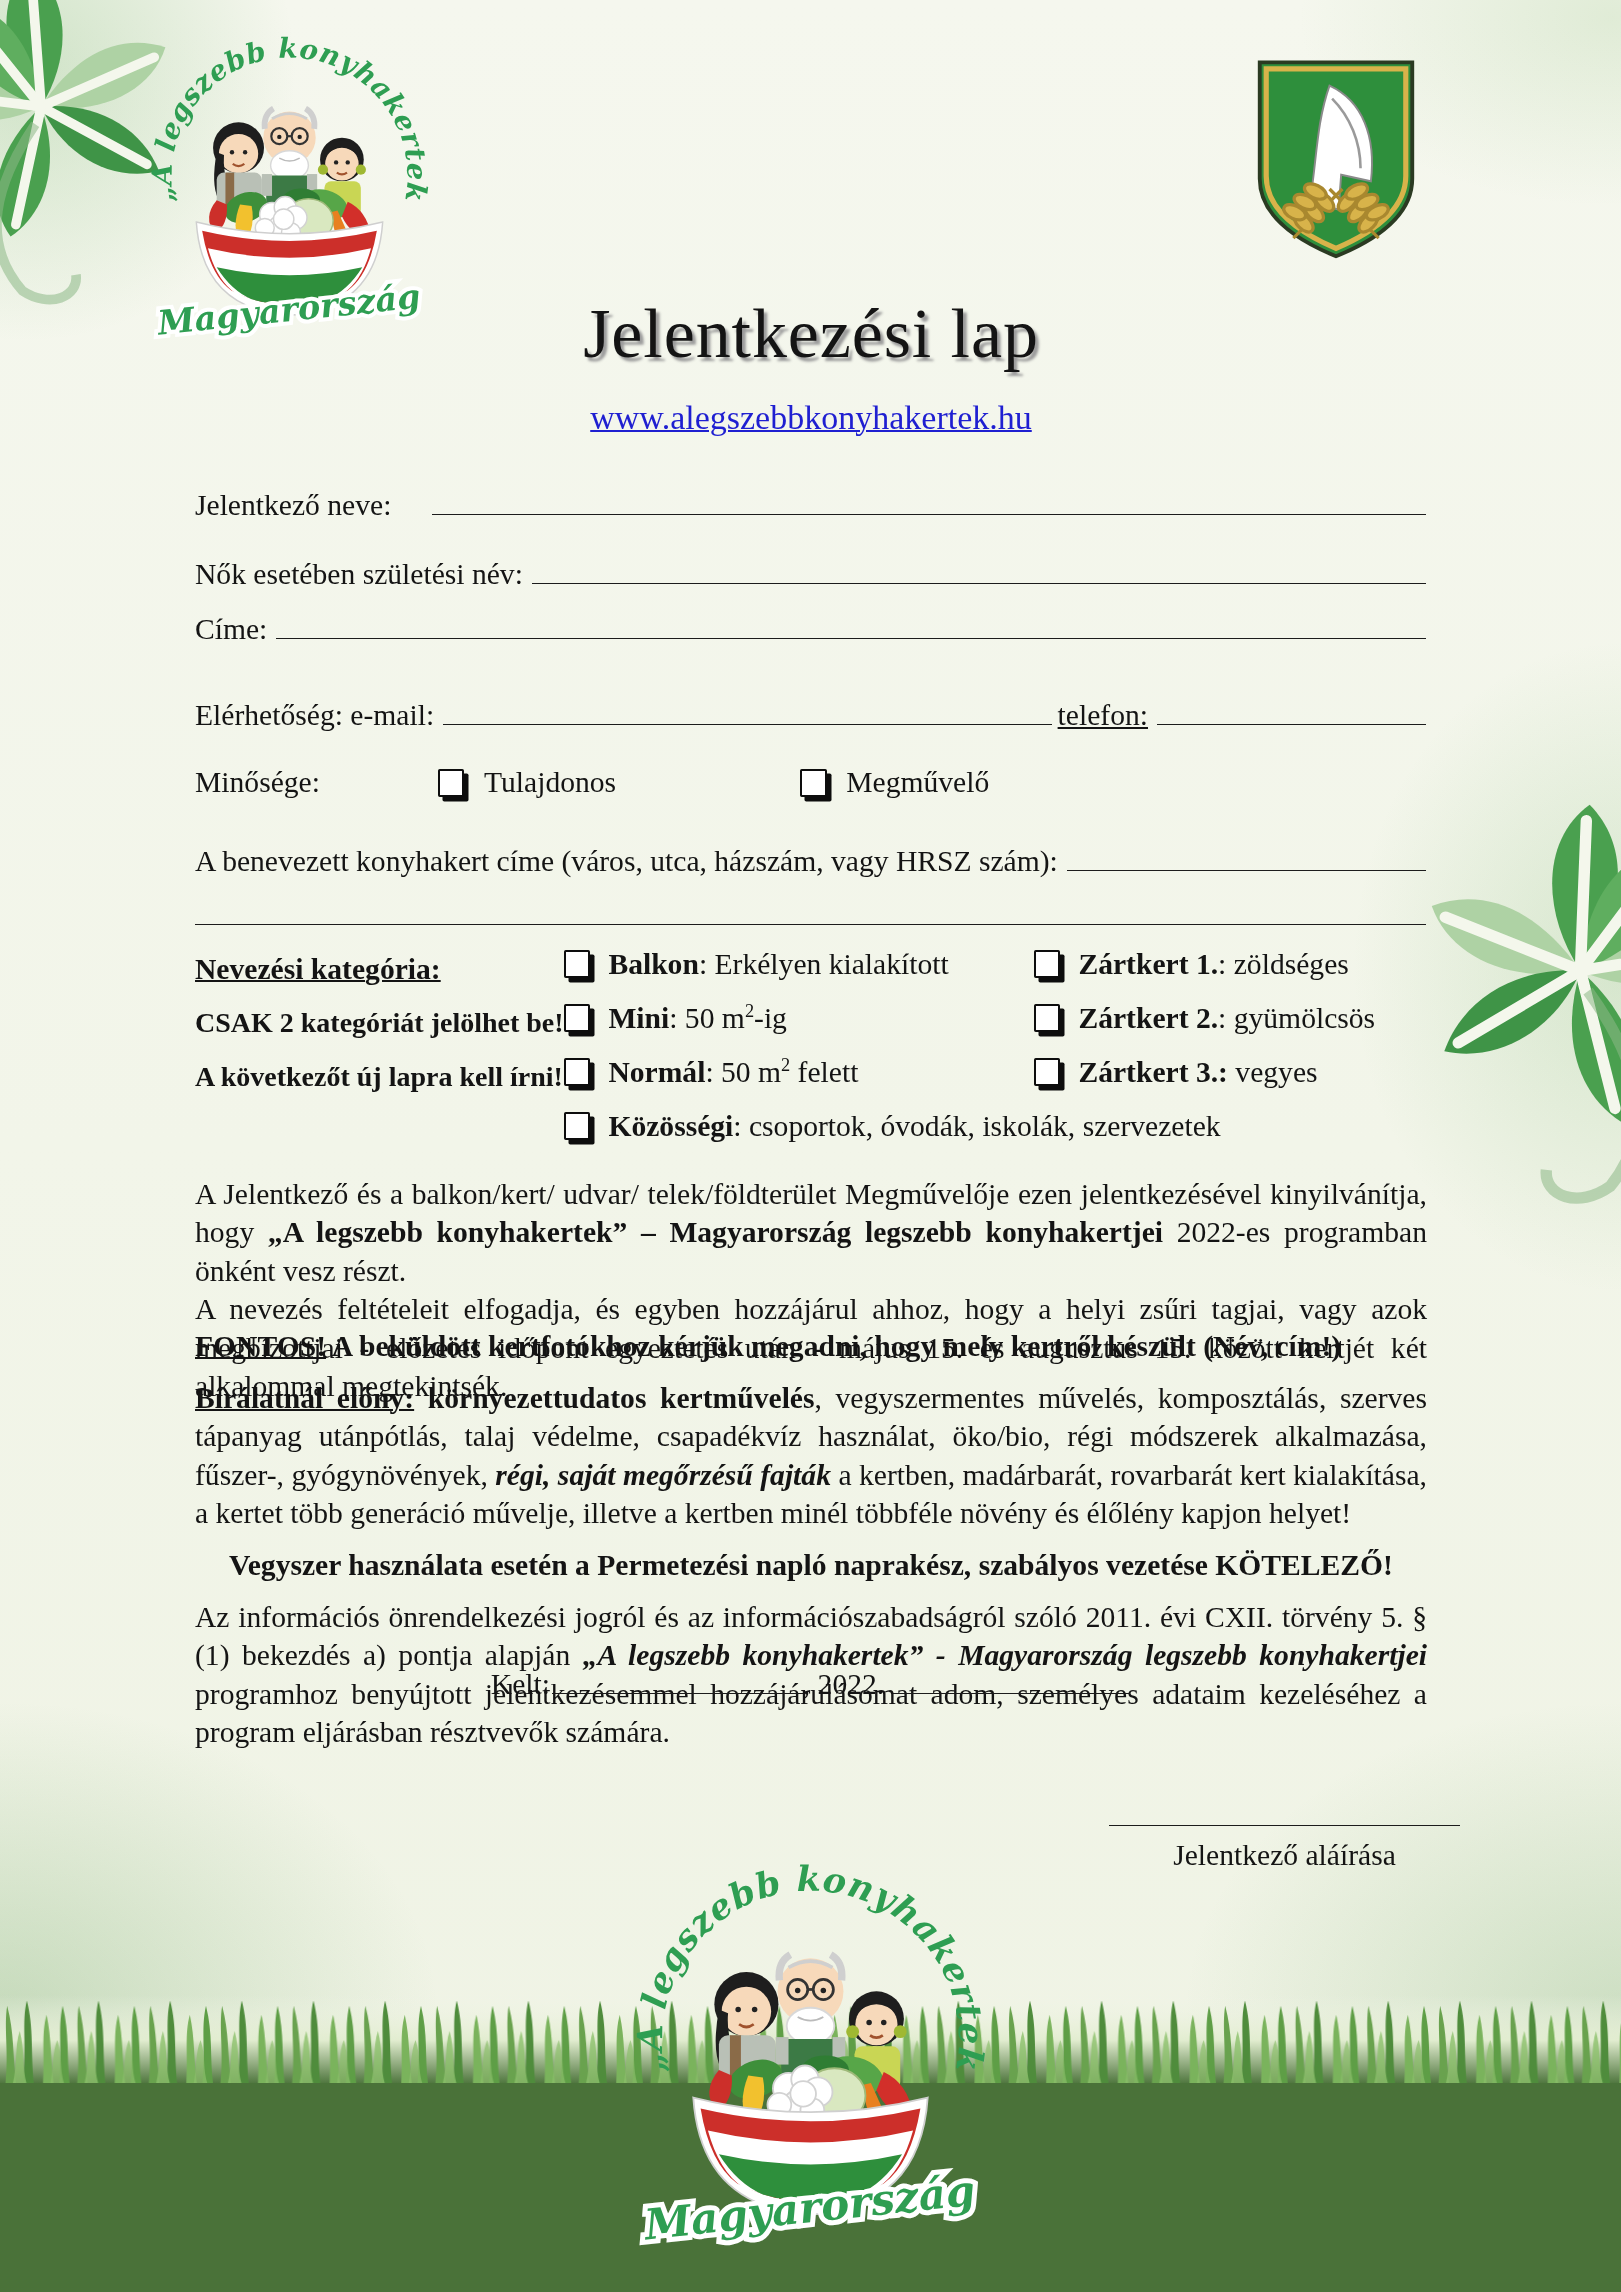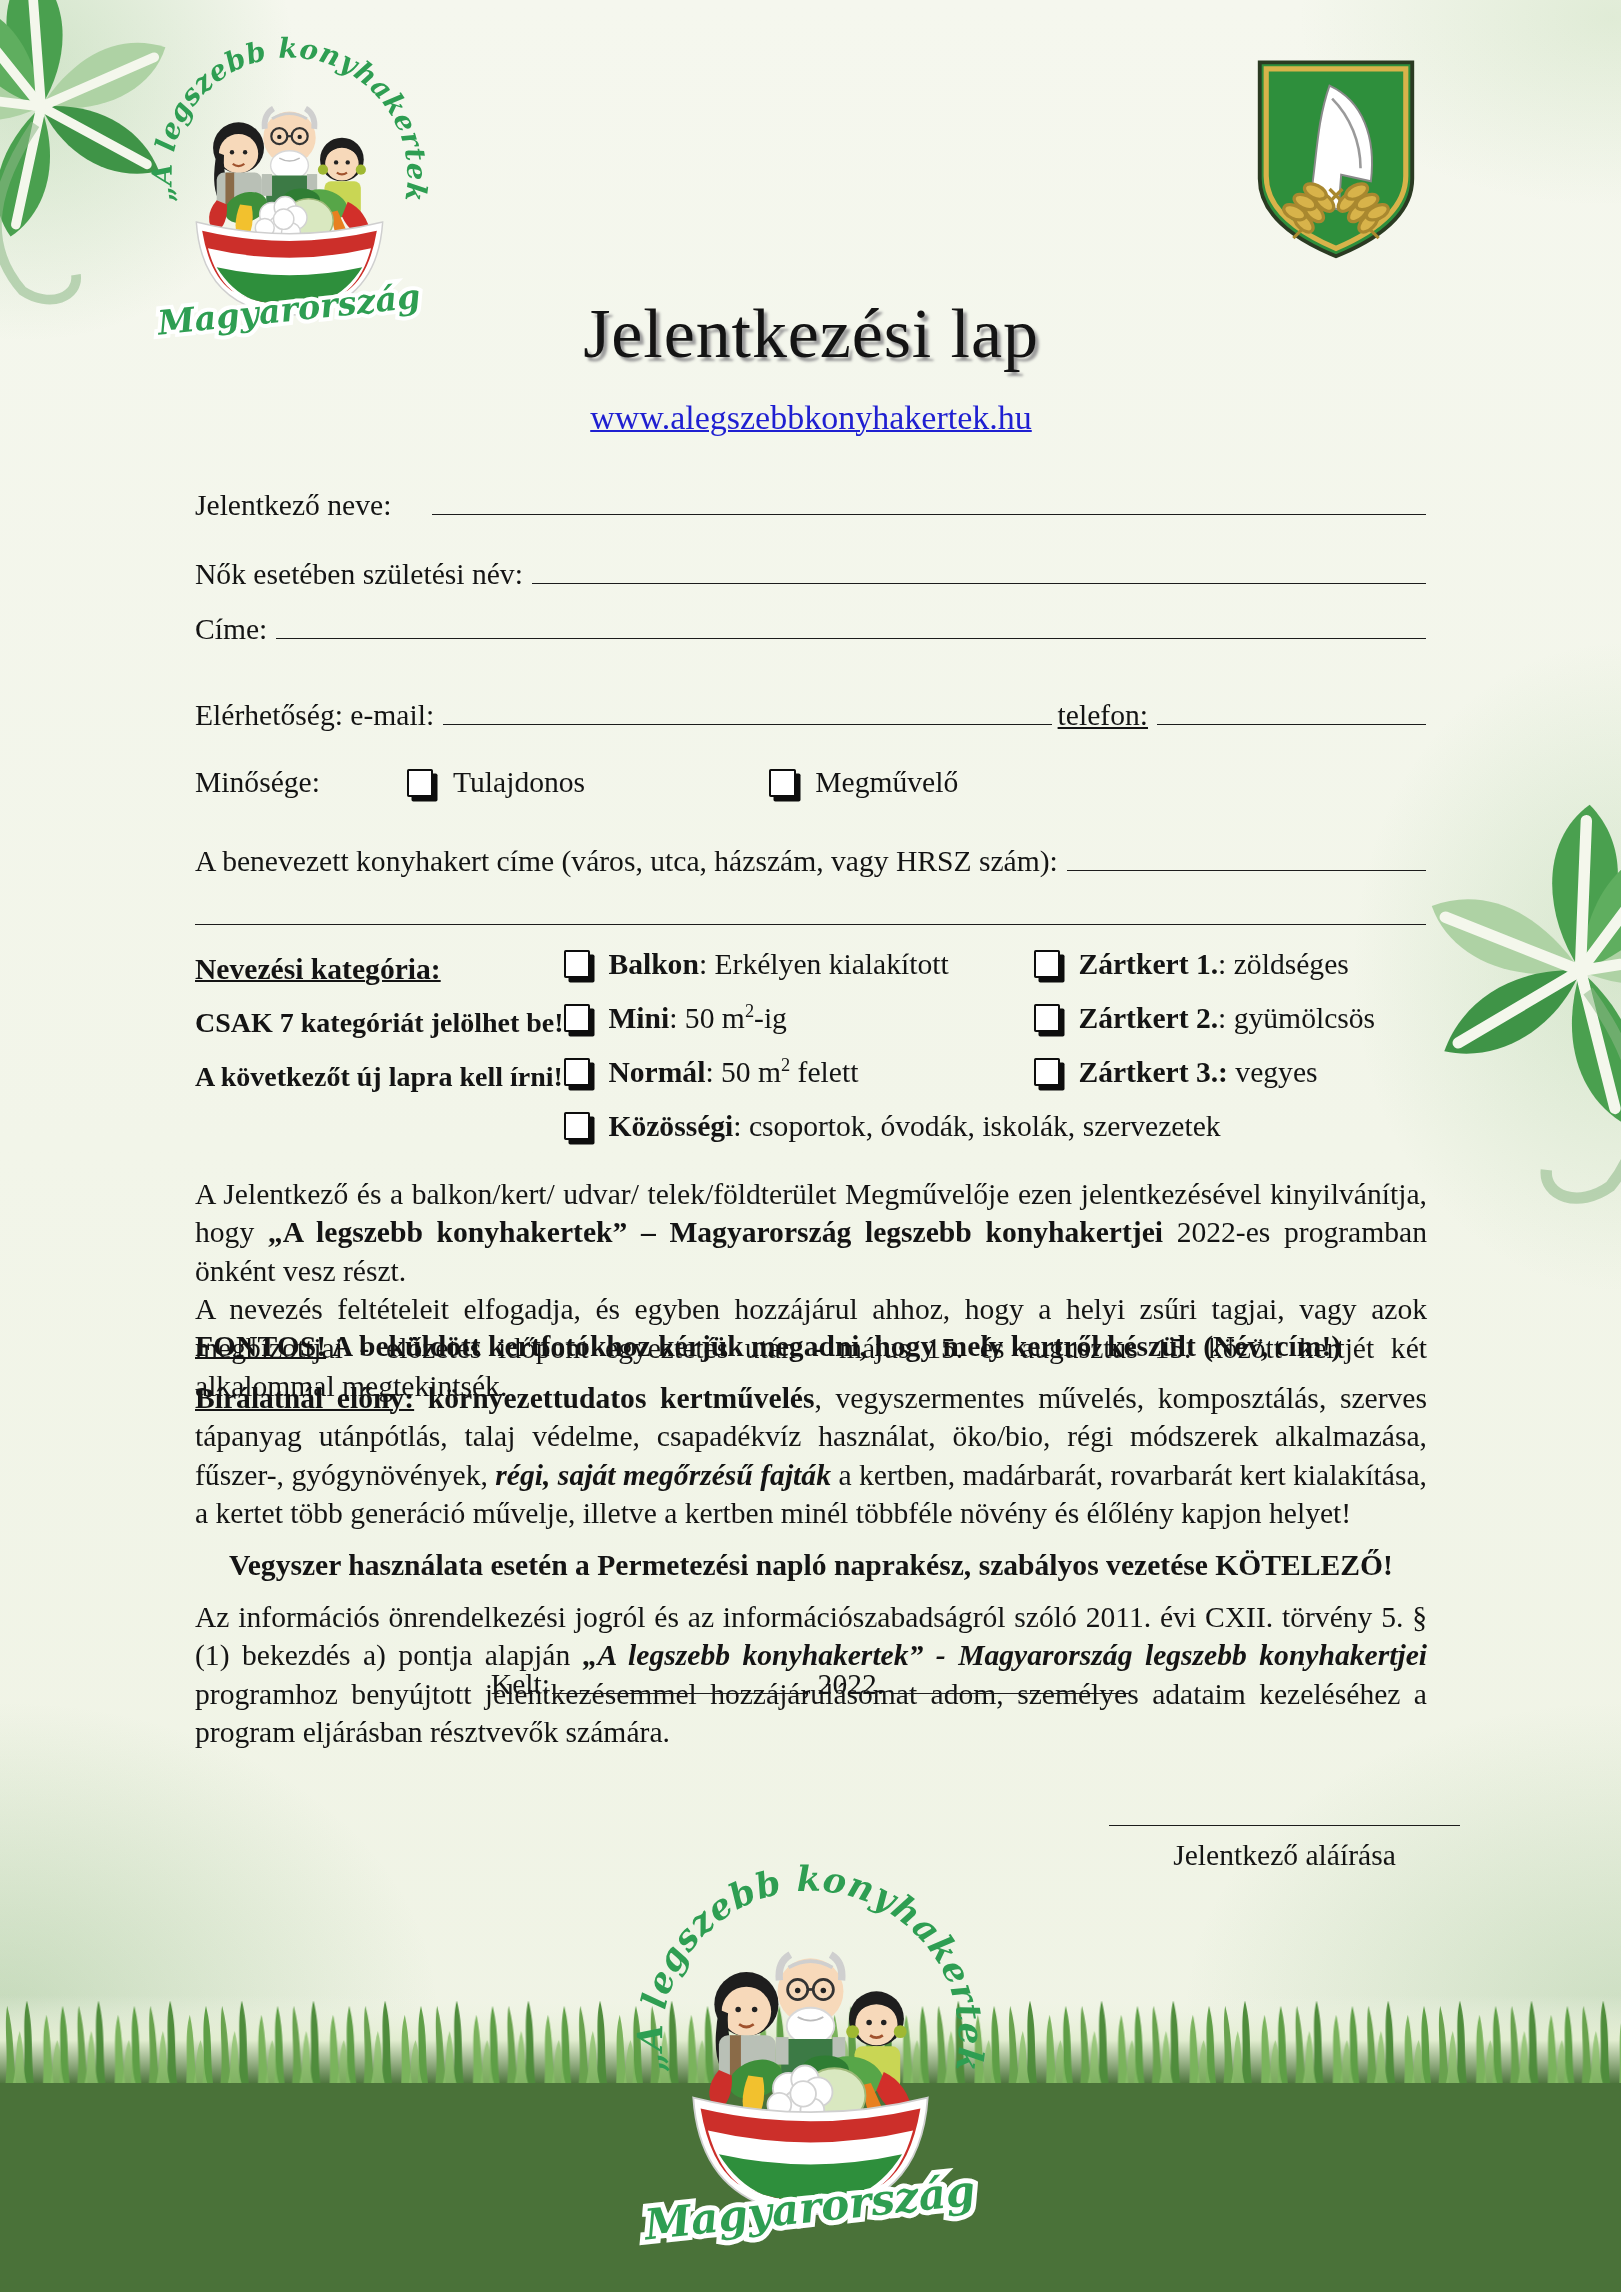--- a/index.html
+++ b/index.html
@@ -200,21 +200,21 @@
   </div>
   <div class="row" style="top:694px;">
     <span>Elérhetőség: e-mail:</span>
     <span class="fill"></span>
     <span style="margin-left:5.4px;text-decoration:underline;">telefon:</span>
     <span class="fillw" style="width:269px;"></span>
   </div>
 
   <div class="row" style="top:766px; align-items:center;">
     <span>Minősége:</span>
-    <span class="quality-opt" style="margin-left:87px;">
+    <span class="quality-opt" style="margin-left:118px;">
       <span class="cbx"></span>
       <span>Tulajdonos</span>
     </span>
     <span class="quality-opt" style="margin-left:184px;">
       <span class="cbx"></span>
       <span>Megművelő</span>
     </span>
   </div>
 
   <div class="row" style="top:840px;">
@@ -223,21 +223,21 @@
   </div>
   <div class="row" style="top:894px;">
     <span class="fill" style="margin-left:0;"></span>
   </div>
 
   <div class="cat-col" style="left:195px; top:942px; width:358px;">
     <div class="cat-row">
         <span class="cat-intro cat-head">Nevezési kategória:</span>
       </div>
     <div class="cat-row">
-        <span class="cat-intro">CSAK 7 kategóriát jelölhet be!</span>
+        <span class="cat-intro">CSAK 2 kategóriát jelölhet be!</span>
       </div>
     <div class="cat-row">
         <span class="cat-intro">A következőt új lapra kell írni!</span>
       </div>
   </div>
 
   <div class="cat-col" style="left:564px; top:937px; width:466px;">
     <div class="cat-row">
       <span class="cbx"></span>
       <span><b>Balkon</b><span>: Erkélyen kialakított</span><sup></sup><span></span></span>

